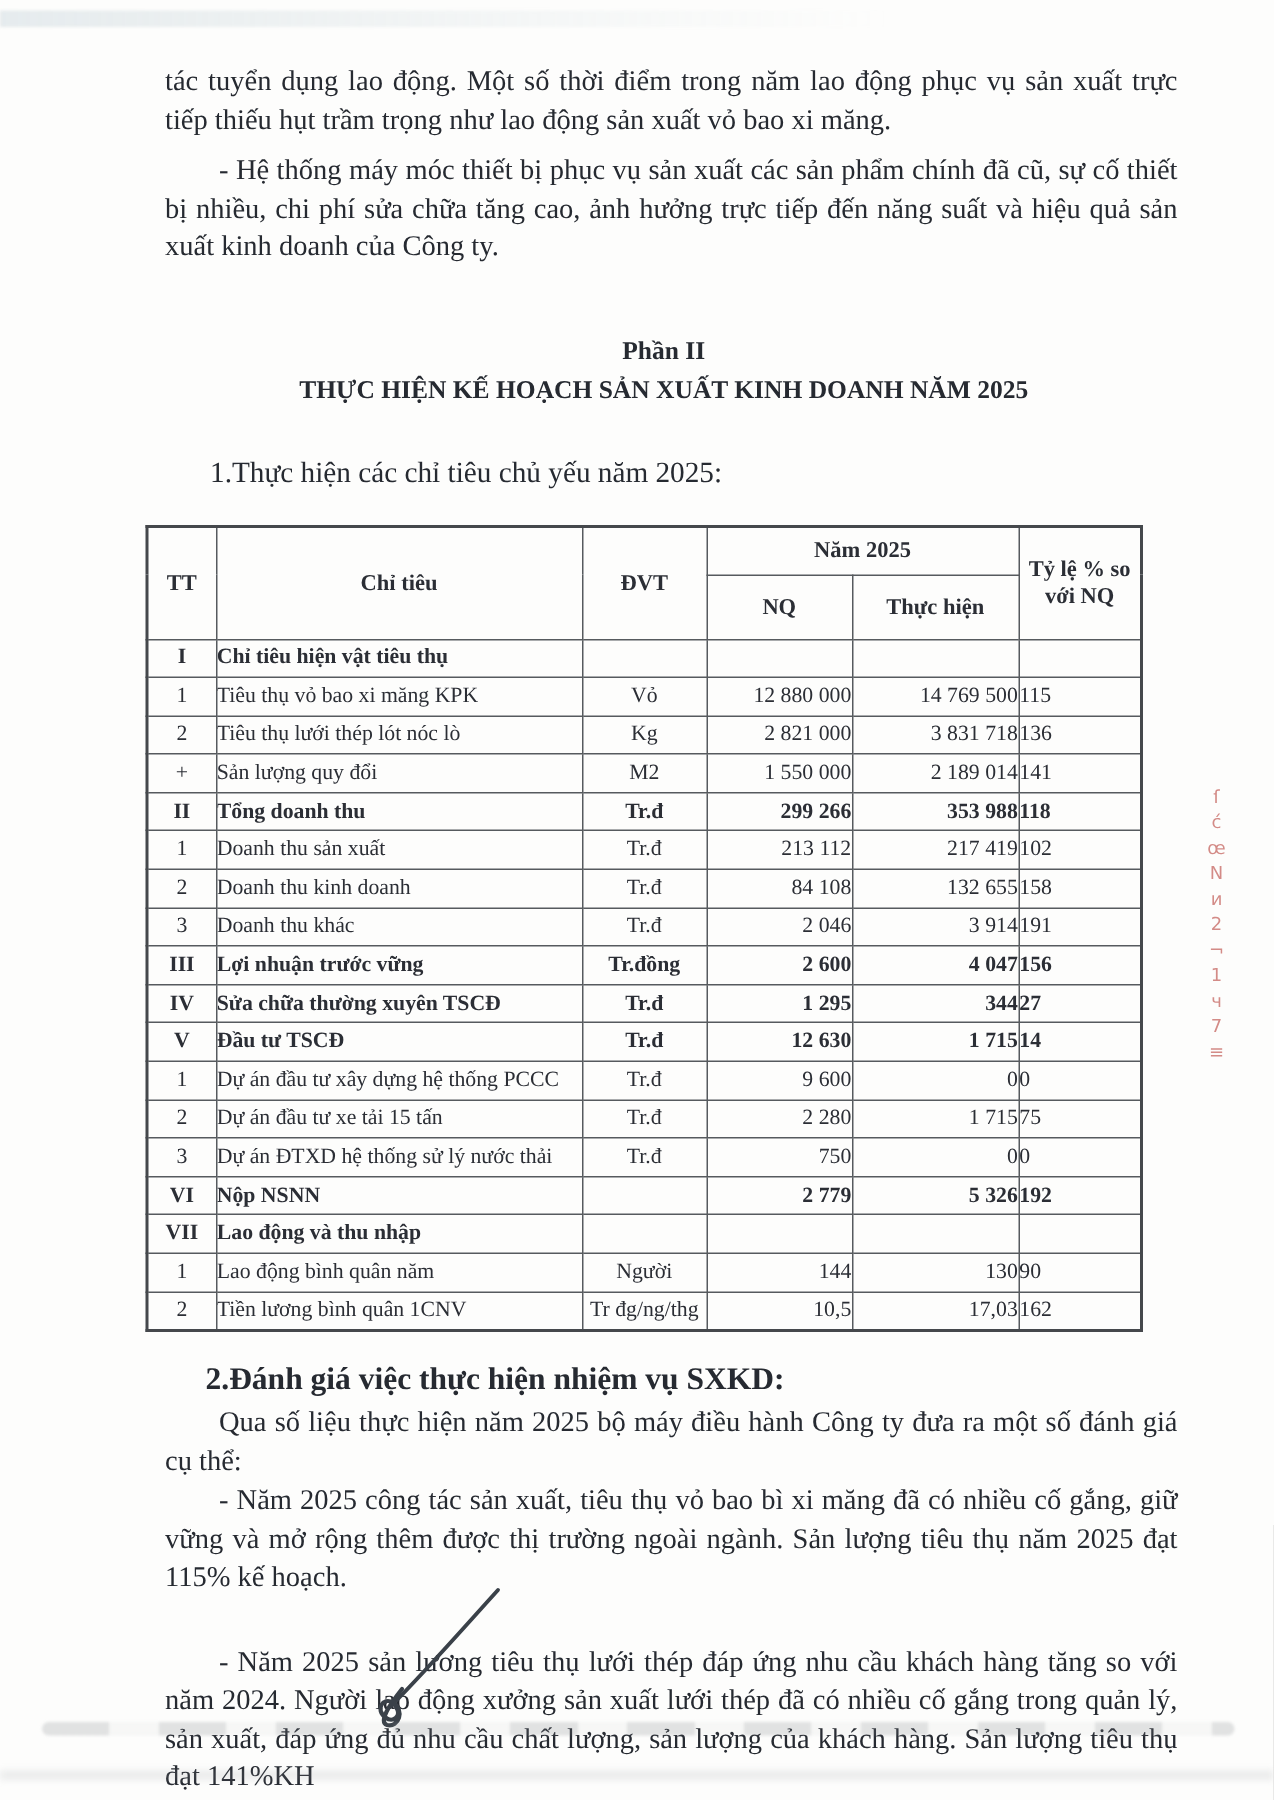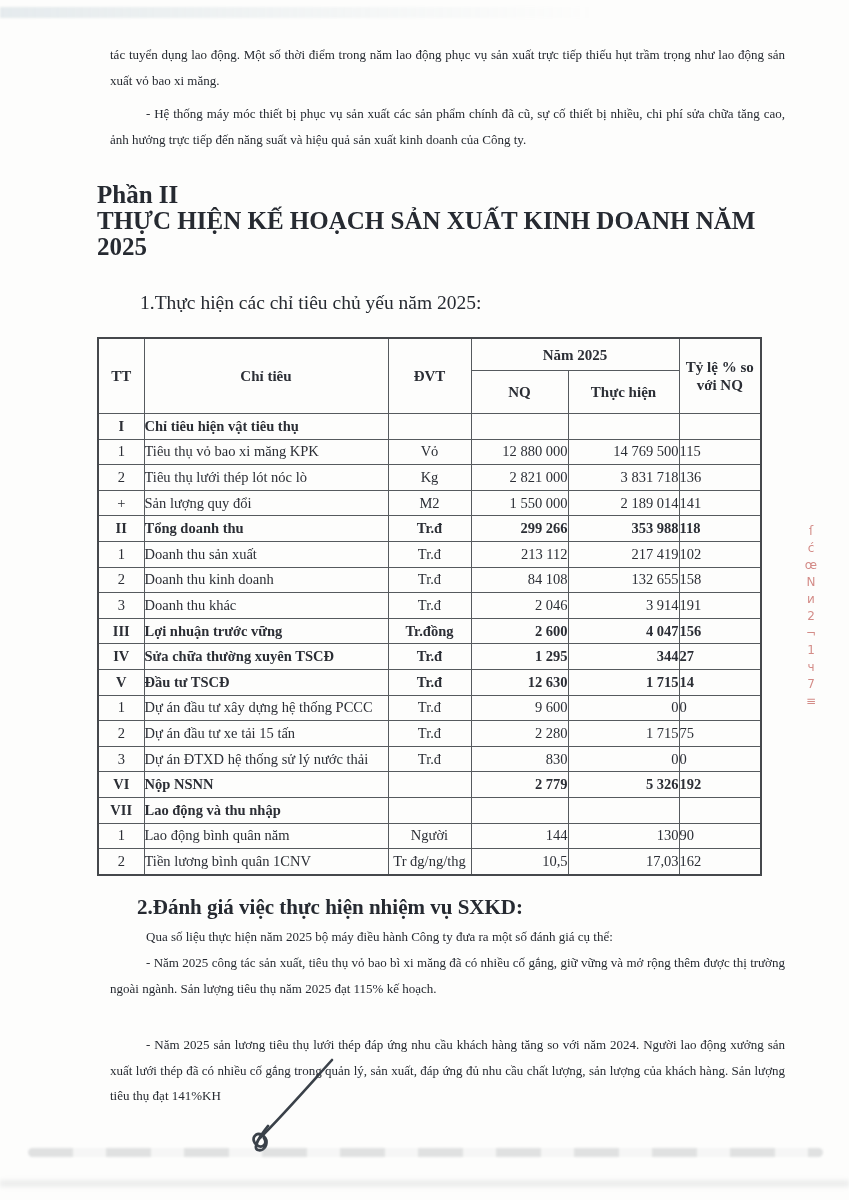--- a/index.html
+++ b/index.html
@@ -11,29 +11,30 @@
     font-family: "Liberation Serif", "DejaVu Serif", serif;
     color: #262a31;
     overflow: hidden;
   }
   .content {
     position: absolute; inset: 0;
     padding: 42px 61px 0 97px;
     box-sizing: border-box;
   }
   p.body {
-    font-size: 13px; line-height: 25.5px;
+    font-size: 19px; line-height: 25.5px;
     text-align: justify;
     margin: 0 3px 0 13px;
   }
   p.indent { text-indent: 36px; }
   .heading-block {
-    margin-top: 30px;
+    margin-top: 43px;
+    text-align: center;
     font-weight: bold;
-    font-size: 25px; line-height: 26px;
+    font-size: 17px; line-height: 26px;
   }
   .section-heading {
     margin: 30px 0 0 43px;
     font-weight: normal;
     font-size: 19.5px; line-height: 25px;
   }
   .section-heading-2 {
     margin: 19px 0 0 40px;
     font-weight: bold;
     font-size: 21px; line-height: 25px;
@@ -264,21 +265,21 @@
         <td class="c-dvt">Tr.đ</td>
         <td class="c-nq">2 280</td>
         <td class="c-th">1 715</td>
         <td class="c-tl">75</td>
       </tr>
 
       <tr>
         <td class="c-tt">3</td>
         <td class="c-name">Dự án ĐTXD hệ thống sử lý nước thải</td>
         <td class="c-dvt">Tr.đ</td>
-        <td class="c-nq">830</td>
+        <td class="c-nq">750</td>
         <td class="c-th">0</td>
         <td class="c-tl">0</td>
       </tr>
 
       <tr class="bold">
         <td class="c-tt">VI</td>
         <td class="c-name">Nộp NSNN</td>
         <td class="c-dvt"></td>
         <td class="c-nq">2 779</td>
         <td class="c-th">5 326</td>

